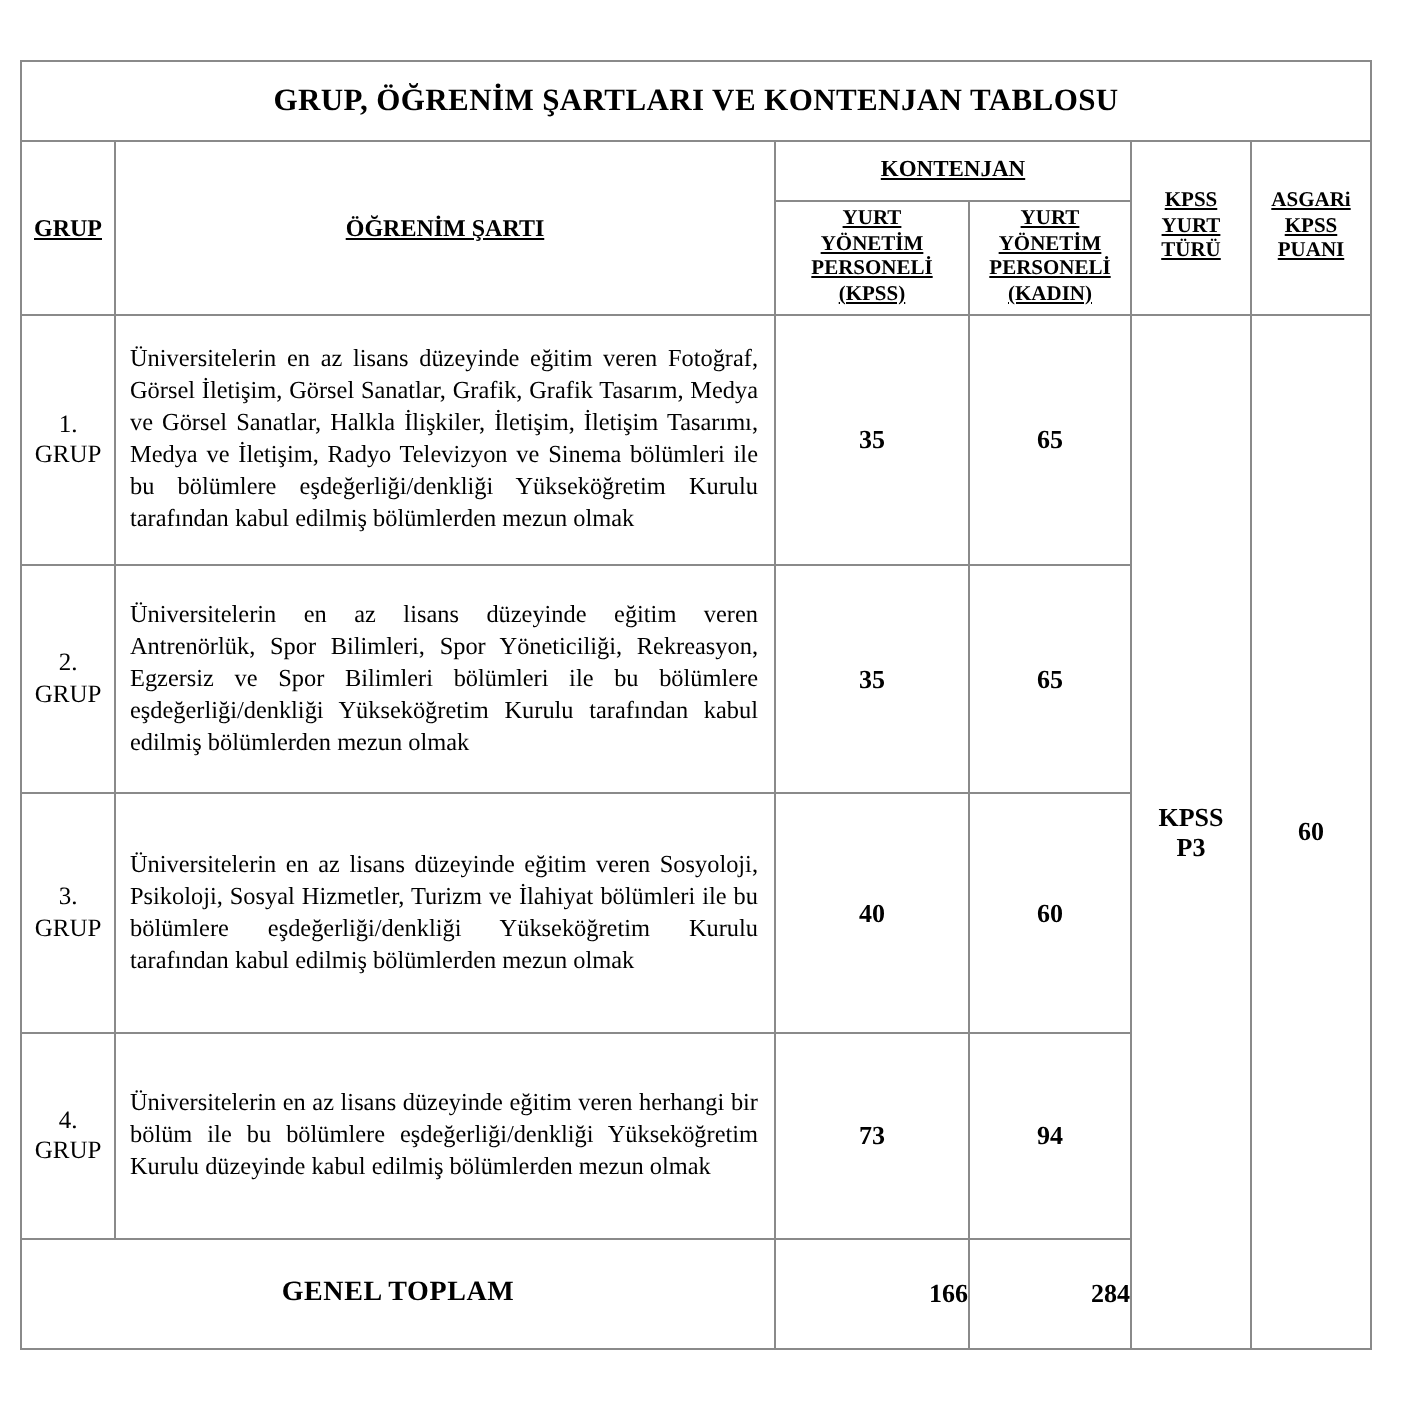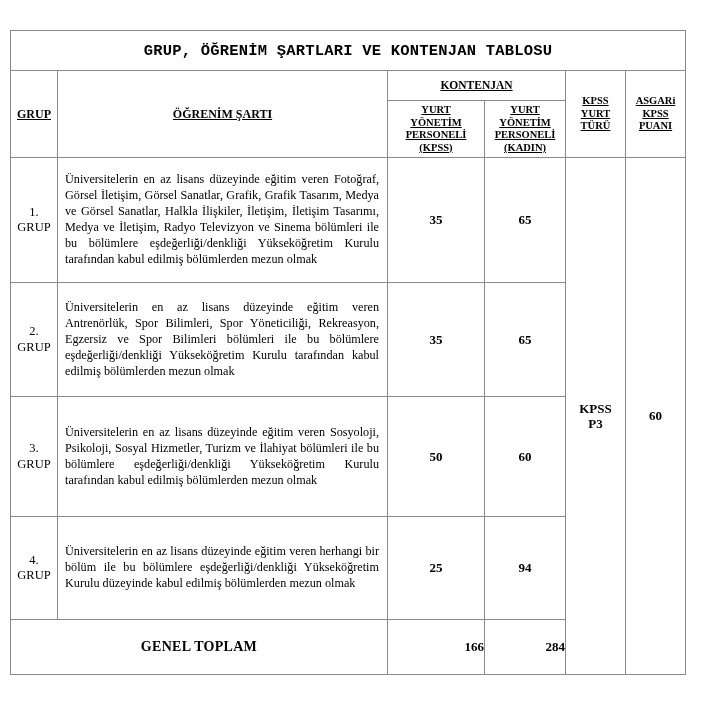--- a/index.html
+++ b/index.html
@@ -32,21 +32,20 @@
     padding: 0;
     vertical-align: middle;
   }
   .title-cell {
     text-align: center;
     font-weight: bold;
     font-size: 15.5px;
     letter-spacing: 0.2px;
     height: 39px;
     padding: 0 16px !important;
-    font-family: Liberation Mono, monospace;
   }
   .hdr {
     text-align: center;
     font-weight: bold;
     font-size: 11.5px;
     line-height: 1.18;
     padding: 3px 2px !important;
     text-decoration: underline;
   }
   .hdr-kontenjan {
@@ -191,31 +190,31 @@
         <td class="num-cell">35</td>
         <td class="num-cell">65</td>
       </tr>
 
       <tr style="height:120px;">
         <td class="grup-cell">
           <div>3.</div>
           <div>GRUP</div>
         </td>
         <td class="sart-cell"><span>Üniversitelerin en az lisans düzeyinde eğitim veren </span><b>Sosyoloji, Psikoloji, Sosyal Hizmetler, Turizm ve İlahiyat</b><span> bölümleri ile bu bölümlere eşdeğerliği/denkliği Yükseköğretim Kurulu tarafından kabul edilmiş bölümlerden mezun olmak</span></td>
-        <td class="num-cell">50</td>
+        <td class="num-cell">40</td>
         <td class="num-cell">60</td>
       </tr>
 
       <tr style="height:103px;">
         <td class="grup-cell">
           <div>4.</div>
           <div>GRUP</div>
         </td>
         <td class="sart-cell"><span>Üniversitelerin en az lisans düzeyinde eğitim veren </span><b>herhangi bir bölüm</b><span> ile bu bölümlere eşdeğerliği/denkliği Yükseköğretim Kurulu düzeyinde kabul edilmiş bölümlerden mezun olmak</span></td>
-        <td class="num-cell">25</td>
+        <td class="num-cell">73</td>
         <td class="num-cell">94</td>
       </tr>
 
       <tr>
         <td class="total-label" colspan="2">GENEL TOPLAM</td>
         <td class="total-num">166</td>
         <td class="total-num">284</td>
       </tr>
 
     </tbody>

